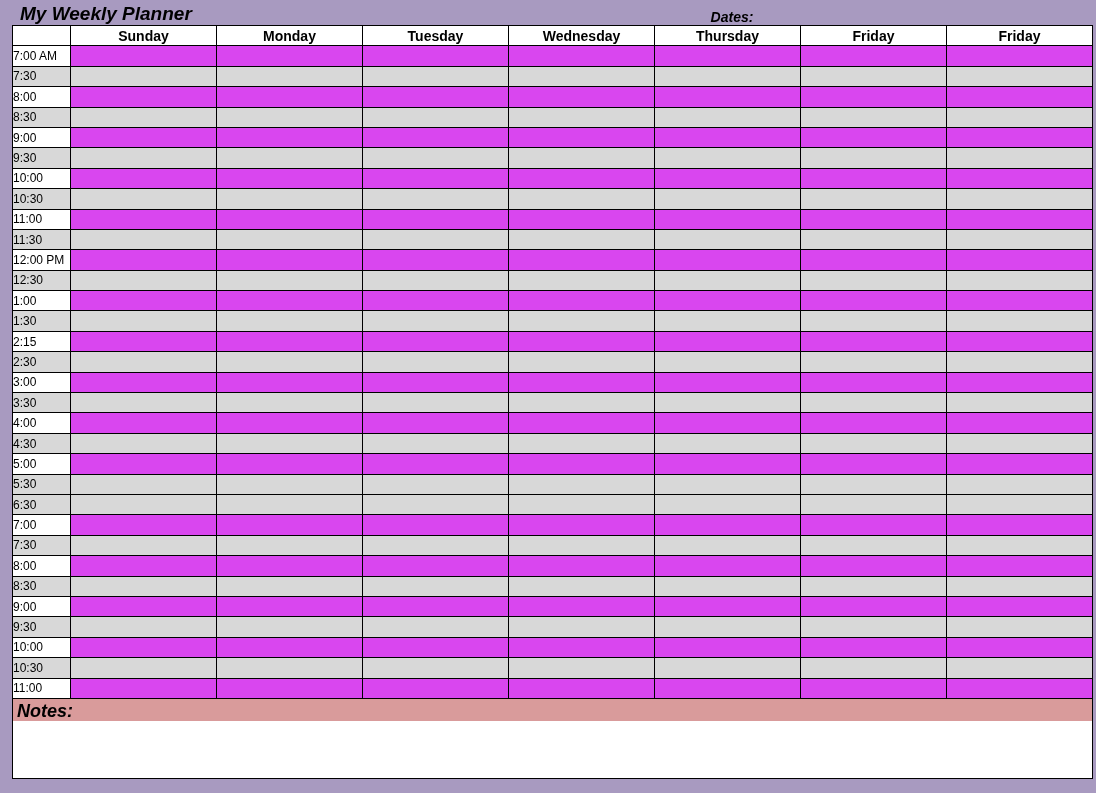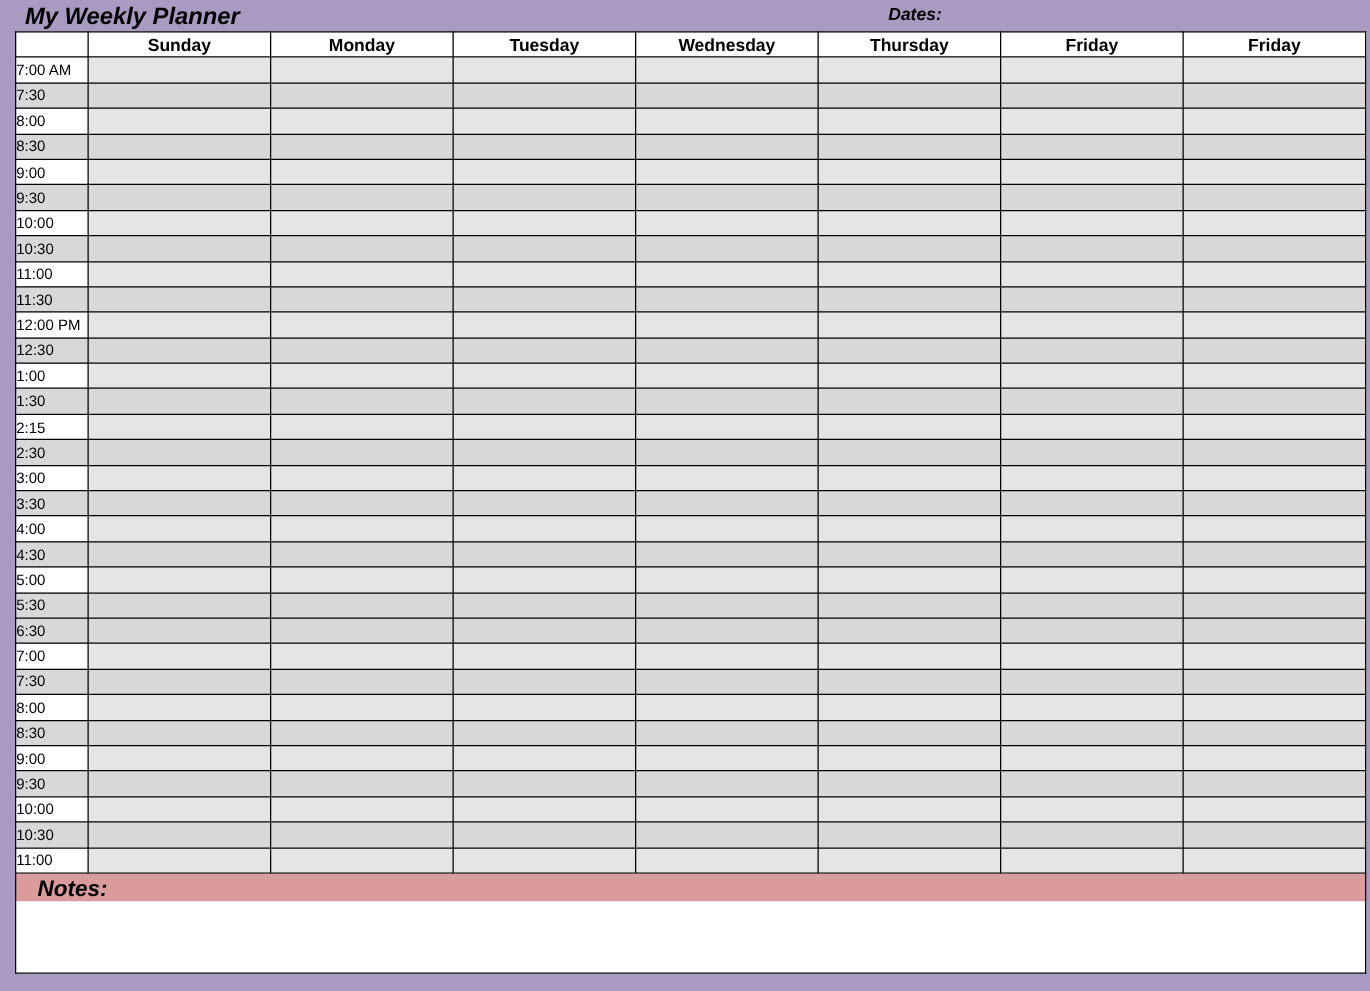--- a/index.html
+++ b/index.html
@@ -8,42 +8,42 @@
     font-family: Arial, Helvetica, sans-serif;
     width: 1096px;
     height: 793px;
     background: #a89ac0;
     padding: 3px 3px 3px 12px;
     overflow: hidden;
   }
   .title-bar {
     display: flex;
     height: 22px;
-    align-items: flex-start;
+    align-items: flex-end;
   }
   .title-left {
     font-weight: bold;
     font-style: italic;
     font-size: 19px;
     padding-left: 8px;
     flex: 0 0 60%;
   }
   .title-right {
     font-weight: bold;
     font-style: italic;
     font-size: 14px;
     flex: 1;
     text-align: left;
     padding-left: 50px;
   }
   table.planner {
     width: 100%;
     border-collapse: collapse;
     table-layout: fixed;
-    background: #e5e5e5;
+    background: #d946ef;
   }
   table.planner th, table.planner td {
     border: 1px solid #000;
     height: 20.4px;
     padding: 0;
     font-size: 12px;
     line-height: 1;
   }
   table.planner th {
     background: #fff;
@@ -60,21 +60,21 @@
     background: #fff;
   }
   tr.shaded td.slot { background: #d8d8d8; }
   tr.shaded td.time  { background: #d8d8d8; }
   td.slot { }
   .notes-header {
     background: #d99b9b;
     font-weight: bold;
     font-style: italic;
     font-size: 18px;
-    padding: 2px 17px;
+    padding: 2px 4px;
     border-left: 1px solid #000;
     border-right: 1px solid #000;
     border-bottom: 0;
     height: 22px;
   }
   .notes-area {
     background: #fff;
     border-left: 1px solid #000;
     border-right: 1px solid #000;
     border-bottom: 1px solid #000;

